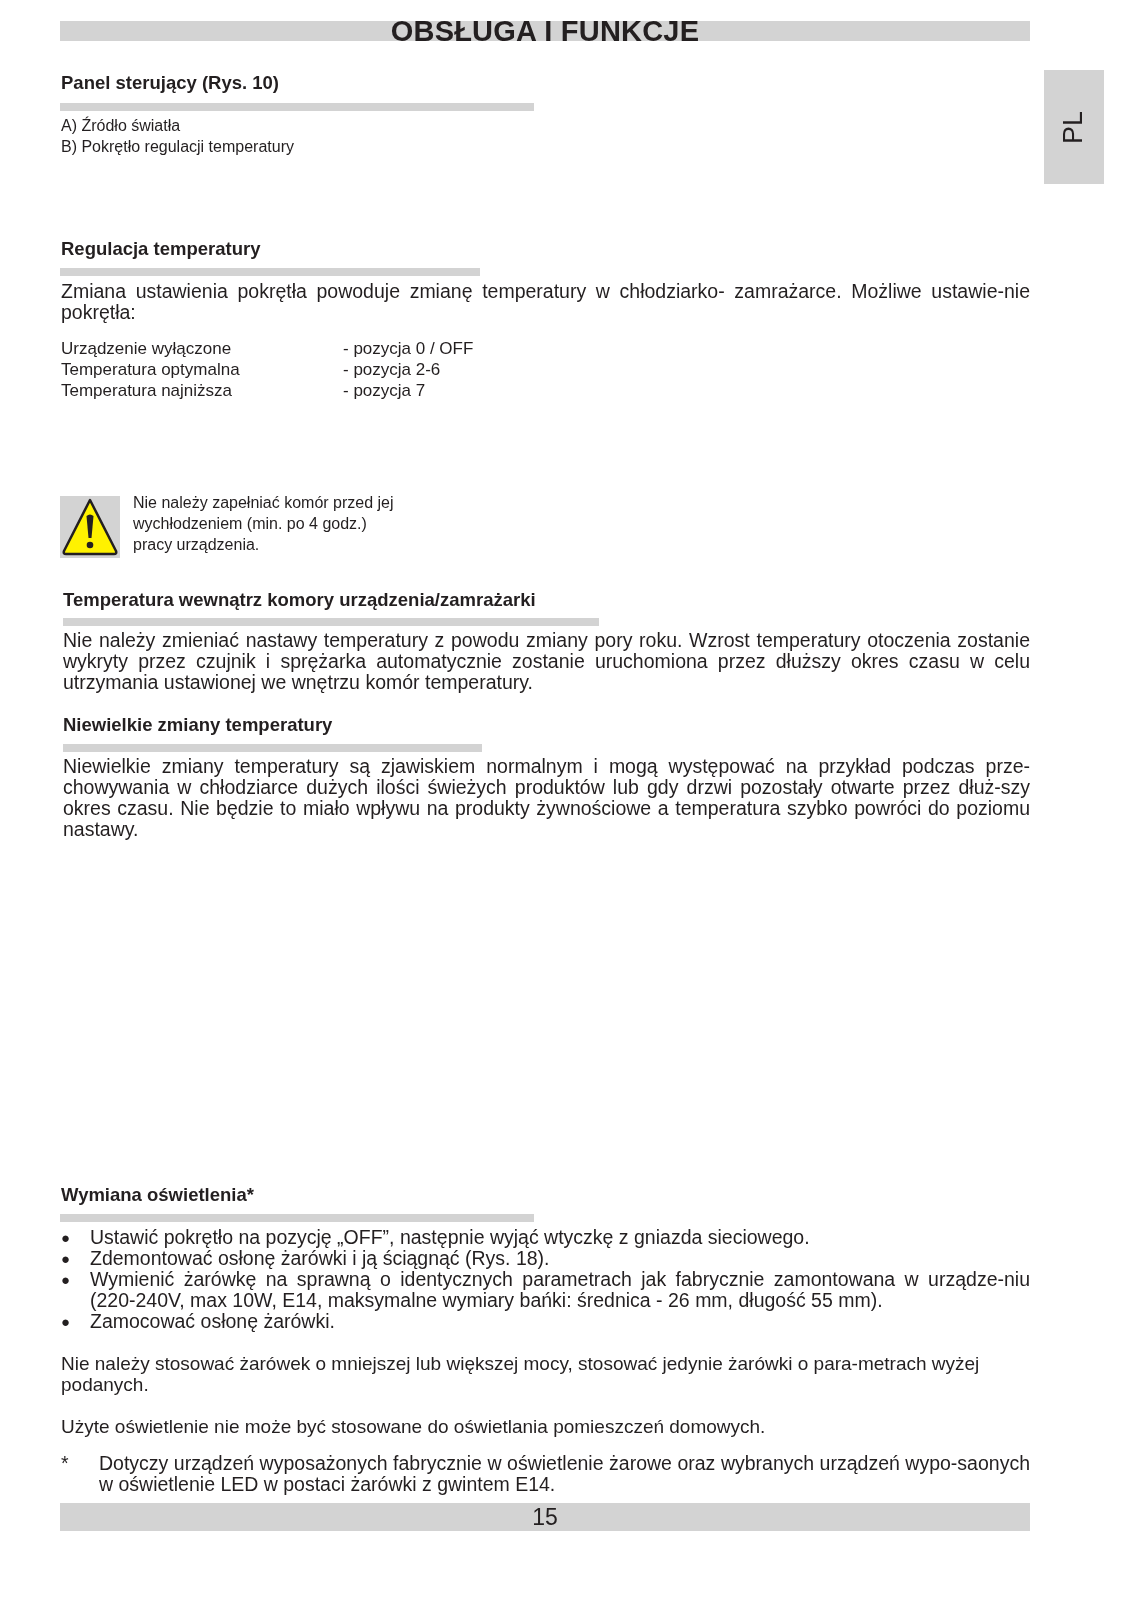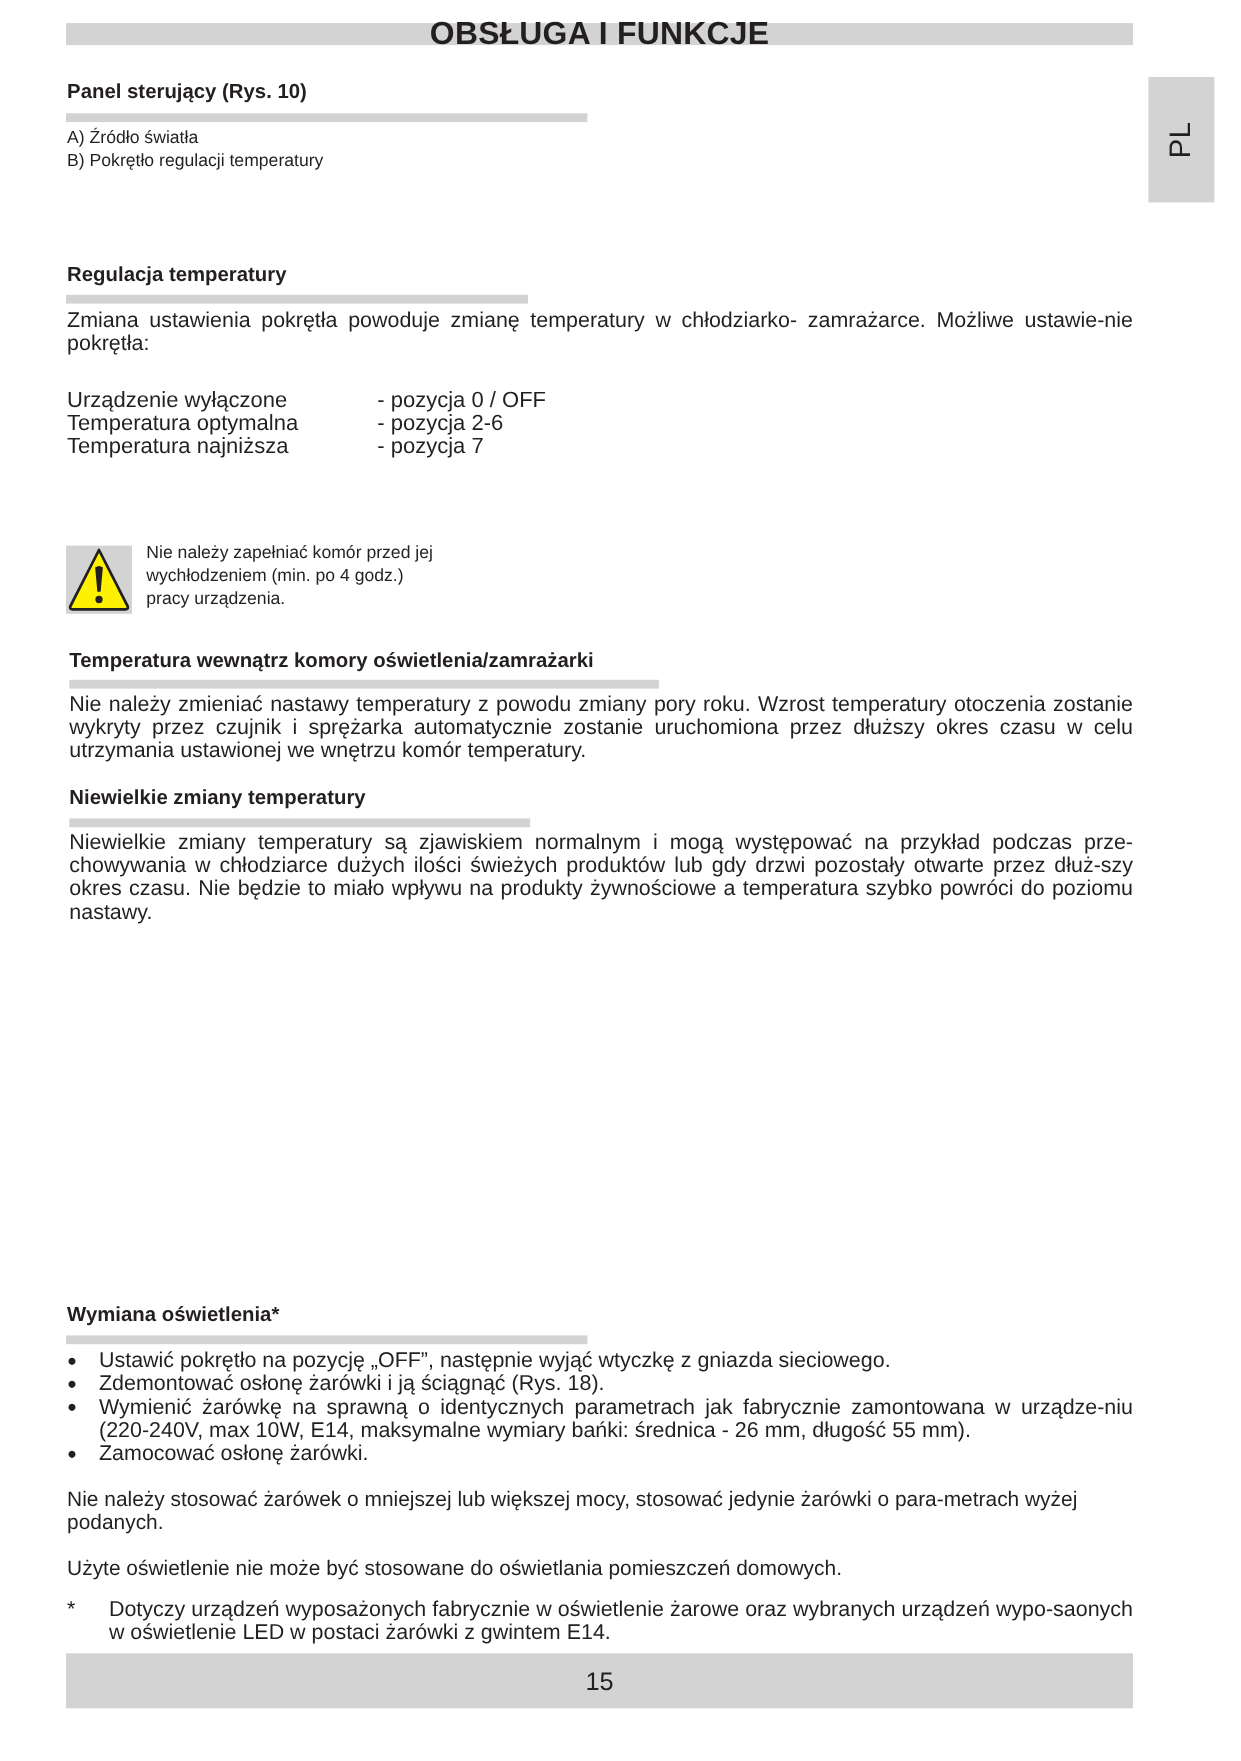--- a/index.html
+++ b/index.html
@@ -15,33 +15,33 @@
     .title-bar span { font-weight: bold; font-size: 29px; letter-spacing: 0.2px; }
     .lang-tab {
       left: 1044px; top: 70px; width: 60px; height: 114px; background: #d3d3d3;
       display: flex; align-items: center; justify-content: center;
     }
     .lang-tab span { display: inline-block; transform: rotate(-90deg); font-size: 27px; }
     .heading { font-weight: bold; font-size: 18.5px; left: 61px; }
     .rule { height: 8px; background: #d3d3d3; left: 60px; }
     .text { font-size: 16px; line-height: 21px; }
     .para { left: 61px; width: 969px; font-size: 19.5px; line-height: 21px; text-align: justify; }
-    .settings { left: 61px; top: 354px; font-size: 20px; line-height: 21px; }
+    .settings { left: 61px; top: 338px; font-size: 17px; line-height: 21px; }
     .settings .row { display: flex; }
     .settings .lbl { width: 282px; }
     .warn-icon { left: 60px; top: 496px; width: 60px; height: 62px; background: #d3d3d3; }
     .bullets { left: 61px; top: 1227px; width: 969px; margin: 0; padding: 0; list-style: none; font-size: 19.5px; line-height: 21px; }
     .bullets li { position: relative; padding-left: 29px; text-align: justify; }
     .bullets li::before { content: "\25CF"; position: absolute; left: 0; top: 0; font-size: 15px; }
     .bold-para { left: 61px; width: 969px; font-weight: normal; font-size: 19px; line-height: 21px; }
     .footnote { left: 61px; top: 1453px; width: 969px; font-size: 19.5px; line-height: 21px; display: flex; }
     .footnote .mark { width: 38px; flex: none; }
     .footnote .ftext { flex: 1; text-align: justify; }
     .page-bar {
-      left: 60px; top: 1503px; width: 970px; height: 50px; background: #d3d3d3;
+      left: 60px; top: 1503px; width: 970px; height: 28px; background: #d3d3d3;
       display: flex; align-items: center; justify-content: center;
     }
     .page-bar span { font-size: 23px; }
   </style>
 </head>
 <body>
 
 <div class="abs title-bar">
   <span>OBSŁUGA I FUNKCJE</span>
 </div>
@@ -82,21 +82,21 @@
     <path d="M26.5 20 Q30 17 33.5 20 L31.5 42 L28.5 42 Z" fill="#231f20"></path>
     <circle cx="30" cy="49" r="3.3" fill="#231f20"></circle>
   </svg>
 </div>
 <div class="abs text" style="left:133px; top:492px;">
   <div>Nie należy zapełniać komór przed jej</div>
   <div>wychłodzeniem (min. po 4 godz.)</div>
   <div>pracy urządzenia.</div>
 </div>
 
-<div class="abs heading" style="top:589px; left:63px;">Temperatura wewnątrz komory oświetlenia/zamrażarki</div>
+<div class="abs heading" style="top:589px; left:63px;">Temperatura wewnątrz komory urządzenia/zamrażarki</div>
 <div class="abs rule" style="top:618px; left:63px; width:536px;"></div>
 <div class="abs para" style="top:630px; left:63px; width:967px;">Nie należy zmieniać nastawy temperatury z powodu zmiany pory roku. Wzrost temperatury otoczenia zostanie wykryty przez czujnik i sprężarka automatycznie zostanie uruchomiona przez dłuższy okres czasu w celu utrzymania ustawionej we wnętrzu komór temperatury.</div>
 
 <div class="abs heading" style="top:714px; left:63px;">Niewielkie zmiany temperatury</div>
 <div class="abs rule" style="top:744px; left:63px; width:419px;"></div>
 <div class="abs para" style="top:756px; left:63px; width:967px;">Niewielkie zmiany temperatury są zjawiskiem normalnym i mogą występować na przykład podczas prze-chowywania w chłodziarce dużych ilości świeżych produktów lub gdy drzwi pozostały otwarte przez dłuż-szy okres czasu. Nie będzie to miało wpływu na produkty żywnościowe a temperatura szybko powróci do poziomu nastawy.</div>
 
 <div class="abs heading" style="top:1184px;">Wymiana oświetlenia*</div>
 <div class="abs rule" style="top:1214px; width:474px;"></div>
 <ul class="abs bullets">

